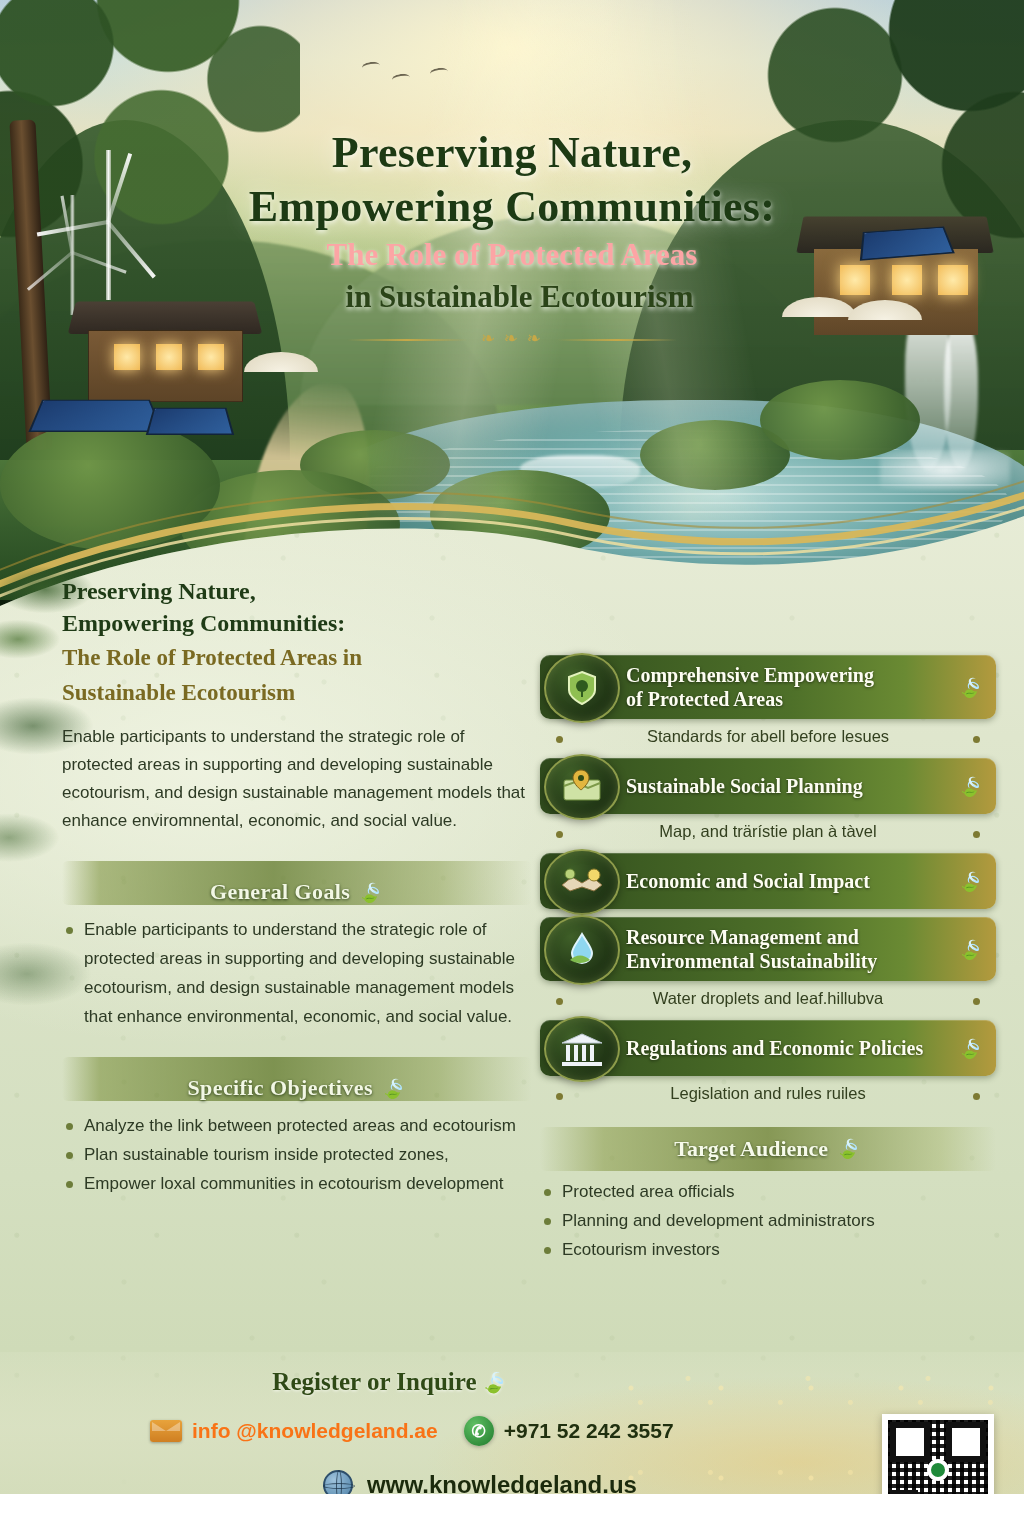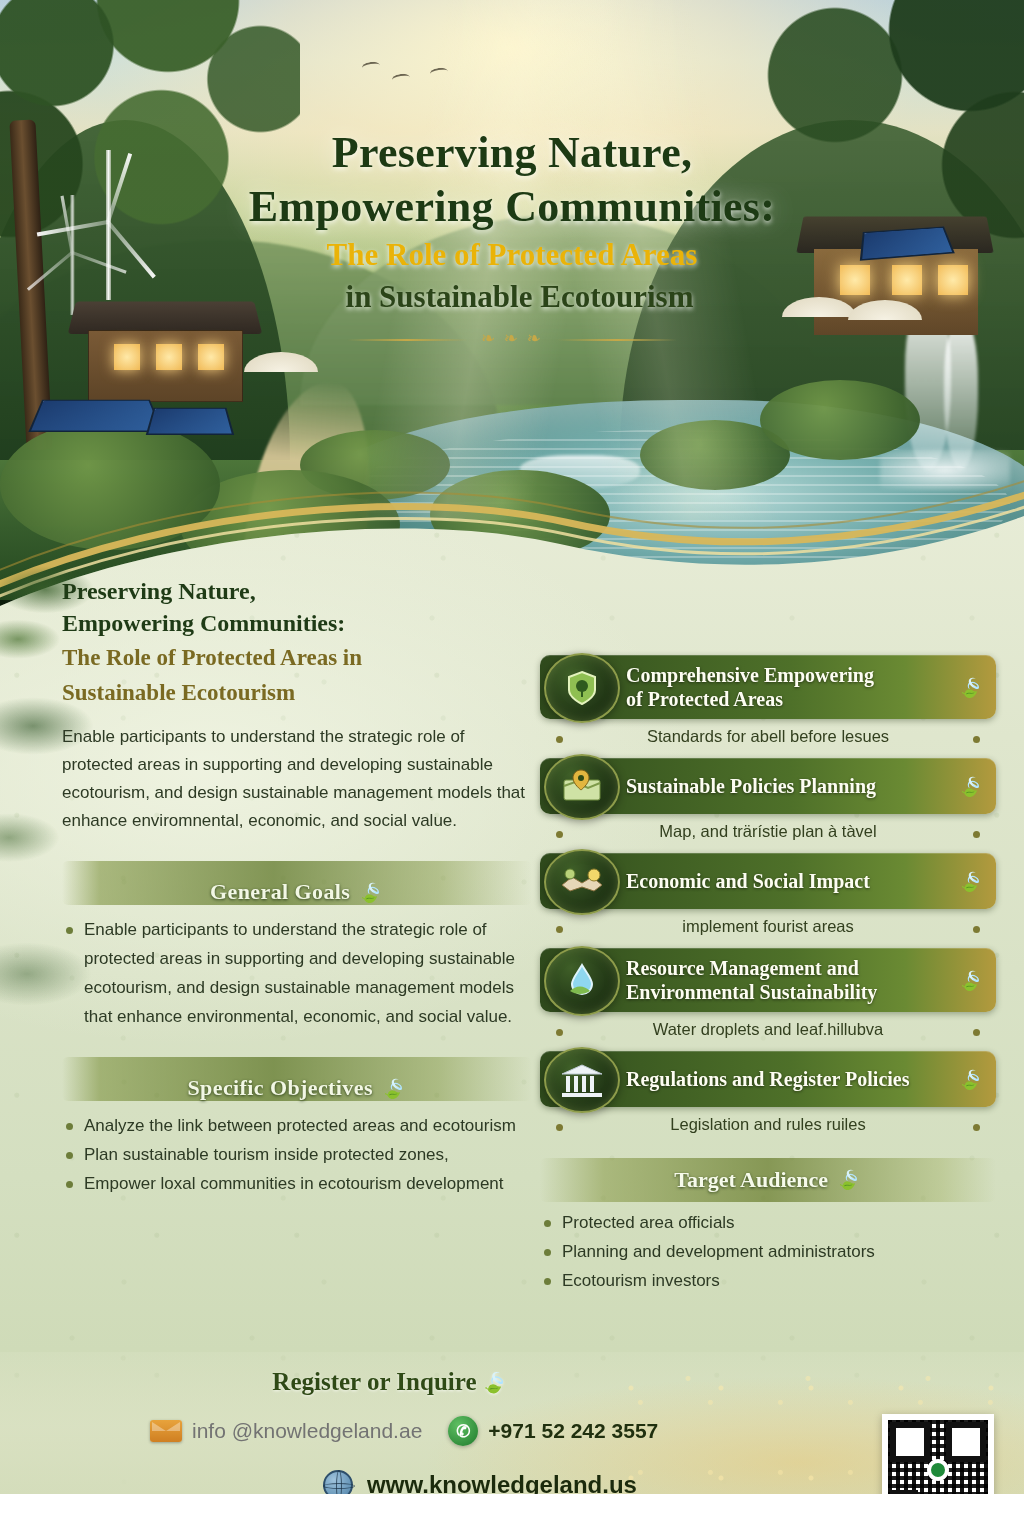--- a/index.html
+++ b/index.html
@@ -181,21 +181,21 @@
   .hero-title .l1, .hero-title .l2 {
     font-family: "Liberation Serif", serif;
     font-weight: bold; font-size: 44px; line-height: 54px;
     color: #1d3a14;
     text-shadow: 0 2px 5px rgba(255,255,255,0.75), 0 0 26px rgba(255,255,255,0.6);
     letter-spacing: .3px;
   }
   .hero-title .sub1, .hero-title .sub2 {
     font-family: "Liberation Serif", serif;
     font-weight: bold; font-size: 31px; line-height: 42px;
-    color: #eab308;
+    color: #fca5a5;
     text-shadow: 0 2px 5px rgba(255,255,255,0.8);
   }
   .hero-title .sub2 { color: #2b4419; padding-left: 15px; }
   .divider-orn {
     margin: 10px auto 0; width: 330px; height: 22px;
     position: relative;
   }
   .divider-orn:before, .divider-orn:after {
     content: ""; position: absolute; top: 11px; height: 2px; width: 120px;
     background: linear-gradient(to right, rgba(198,168,72,0), #c6a848, rgba(198,168,72,0));
@@ -337,21 +337,21 @@
   }
   .footer .reg .leafglyph { font-size: 20px; color: #8aa84a; }
   .contact-row {
     position: absolute; left: 150px; top: 64px; width: 660px;
     display: flex; align-items: center; gap: 26px;
   }
   .contact {
     display: flex; align-items: center; gap: 10px;
     font-size: 21px; color: #20300f; font-weight: bold;
   }
-  .contact .email-txt { font-weight: normal; color: #737373; }
+  .contact .email-txt { font-weight: bold; color: #f97316; }
   .ico-mail {
     width: 32px; height: 22px; border-radius: 3px;
     background: linear-gradient(to bottom, #e8a33c, #cf7f22);
     position: relative; box-shadow: 0 1px 3px rgba(0,0,0,.3);
   }
   .ico-mail:after {
     content: ""; position: absolute; left: 2px; top: 2px; width: 28px; height: 12px;
     background: linear-gradient(135deg, rgba(255,255,255,.0) 45%, rgba(255,255,255,.55) 50%, rgba(255,255,255,0) 55%);
     border-top: 9px solid transparent; border-left: 14px solid rgba(255,255,255,.35);
     border-right: 14px solid rgba(255,255,255,.35); box-sizing: border-box; height: 0;
@@ -552,21 +552,21 @@
       <div class="sub">
         <span class="dot l"></span>
         <span>Standards for abell before lesues</span>
         <span class="dot r"></span>
       </div>
     </div>
 
     <div class="card">
       <div class="bar">
         <div>
-          <div class="title">Sustainable Policies Planning</div>
+          <div class="title">Sustainable Social Planning</div>
         </div>
         <span class="cleaf">🍃</span>
       </div>
       <div class="badge">
         <svg width="42" height="38" viewBox="0 0 42 38">
           <rect x="3" y="12" width="36" height="20" rx="2" fill="#cfe2a5" stroke="#6d8a3d"></rect>
           <path d="M3 18 L14 14 L27 20 L39 15" stroke="#7d9a4a" fill="none" stroke-width="2"></path>
           <path d="M20 2 C25 2 28 6 28 10 C28 16 20 22 20 22 C20 22 12 16 12 10 C12 6 15 2 20 2 Z" fill="#e2b63f" stroke="#7a5f18"></path>
           <circle cx="20" cy="10" r="3" fill="#2f4a16"></circle>
         </svg>
@@ -585,25 +585,20 @@
         </div>
         <span class="cleaf">🍃</span>
       </div>
       <div class="badge">
         <svg width="44" height="34" viewBox="0 0 44 34">
           <path d="M2 20 L12 12 L22 18 L32 12 L42 20 L34 26 L22 22 L10 26 Z" fill="#e6d7b8" stroke="#8a7240"></path>
           <circle cx="34" cy="10" r="6" fill="#f2d86a" stroke="#8a7a2a"></circle>
           <circle cx="10" cy="9" r="5" fill="#b9d27a" stroke="#5e7a30"></circle>
         </svg>
       </div>
-      <div class="sub">
-        <span class="dot l"></span>
-        <span>implement fourist areas</span>
-        <span class="dot r"></span>
-      </div>
     </div>
 
     <div class="card tall">
       <div class="bar">
         <div>
           <div class="title">Resource Management and</div>
           <div class="title">Environmental Sustainability</div>
         </div>
         <span class="cleaf">🍃</span>
       </div>
@@ -616,21 +611,21 @@
       <div class="sub">
         <span class="dot l"></span>
         <span>Water droplets and leaf.hillubva</span>
         <span class="dot r"></span>
       </div>
     </div>
 
     <div class="card">
       <div class="bar">
         <div>
-          <div class="title">Regulations and Register Policies</div>
+          <div class="title">Regulations and Economic Policies</div>
         </div>
         <span class="cleaf">🍃</span>
       </div>
       <div class="badge">
         <svg width="44" height="36" viewBox="0 0 44 36">
           <path d="M22 3 L42 12 H2 Z" fill="#eef3f7" stroke="#bcc8d2"></path>
           <rect x="6" y="14" width="4" height="16" fill="#eef3f7"></rect>
           <rect x="14" y="14" width="4" height="16" fill="#eef3f7"></rect>
           <rect x="22" y="14" width="4" height="16" fill="#eef3f7"></rect>
           <rect x="30" y="14" width="4" height="16" fill="#eef3f7"></rect>

